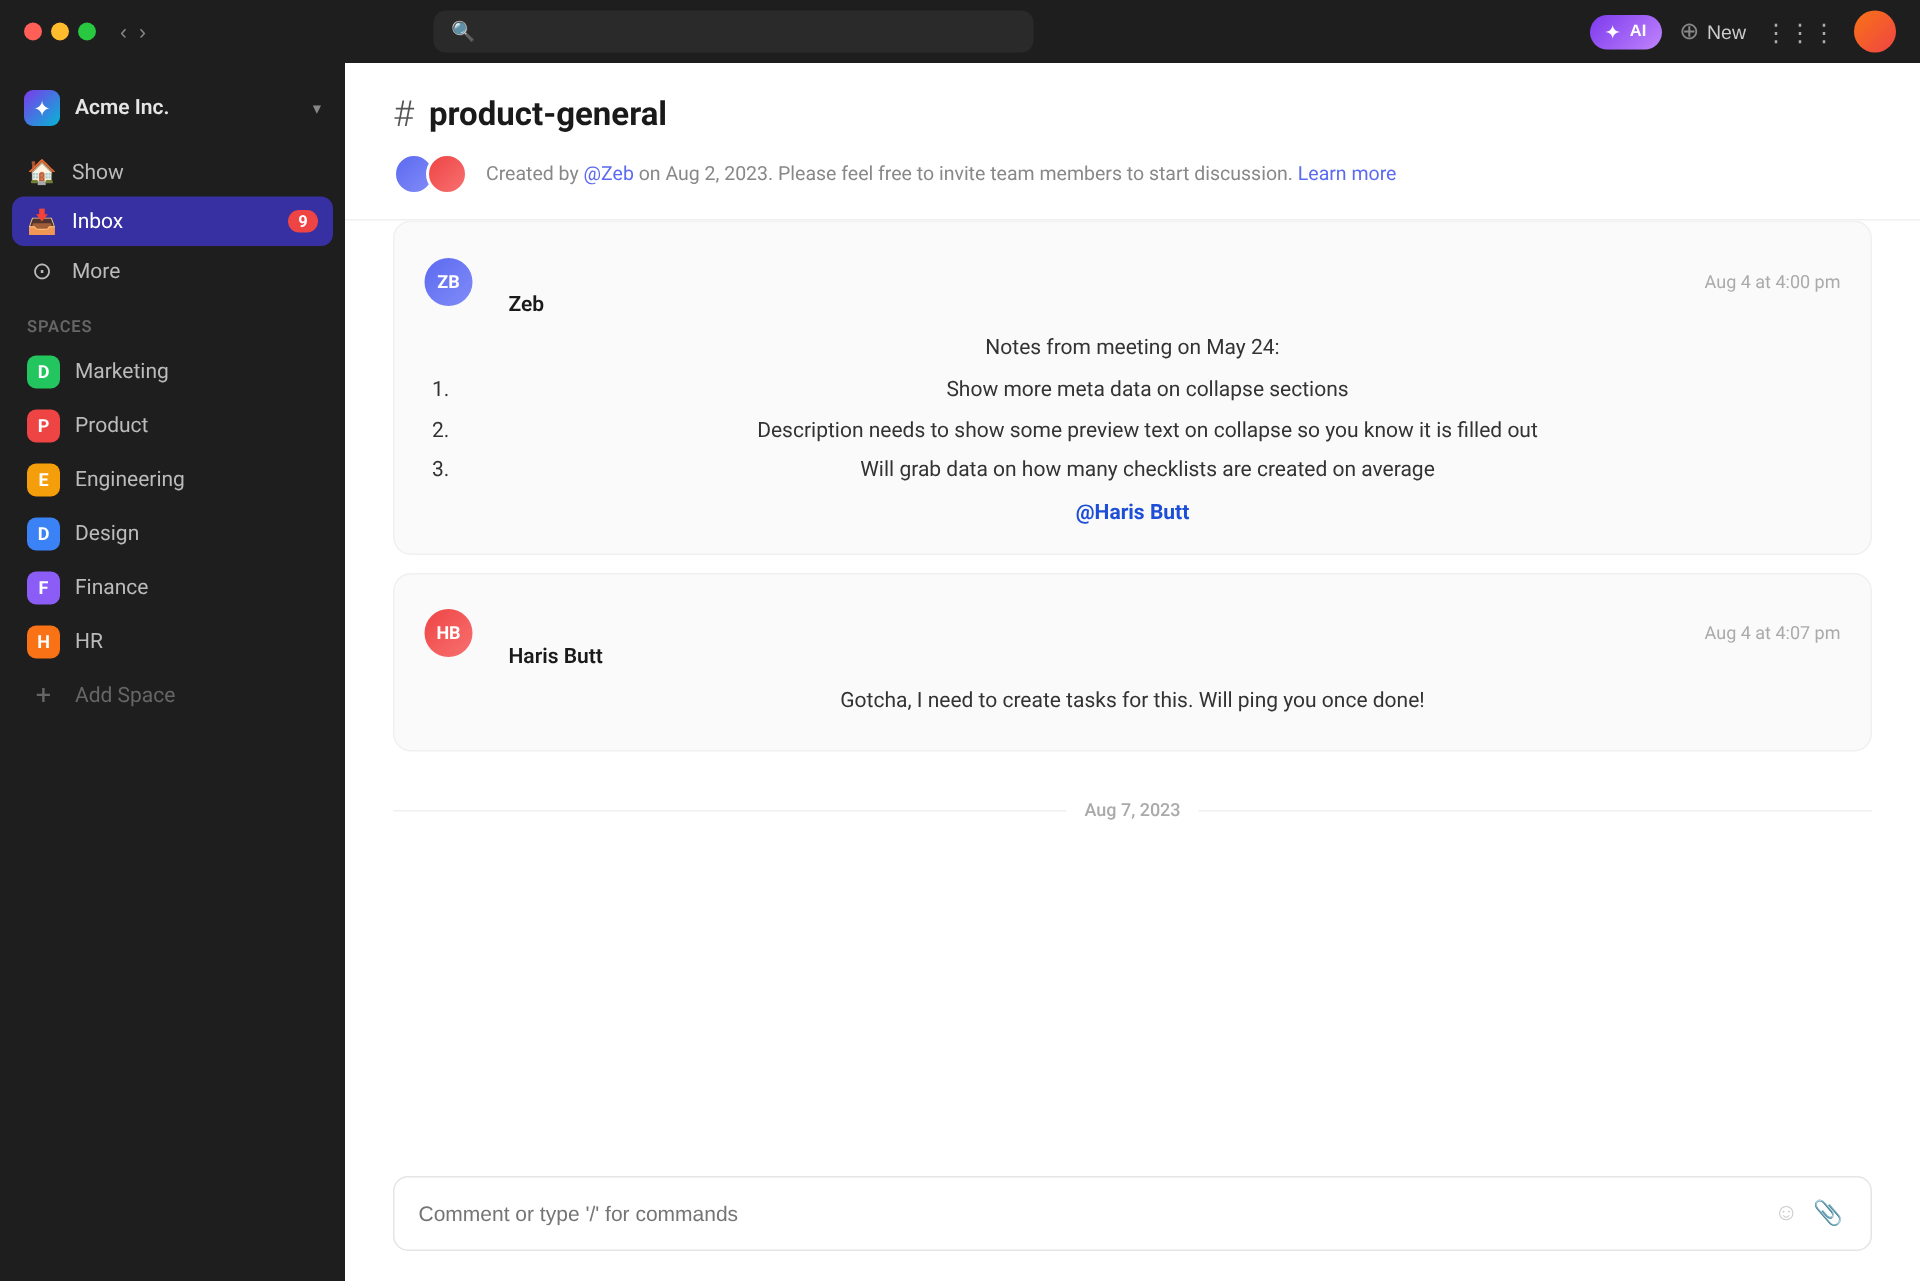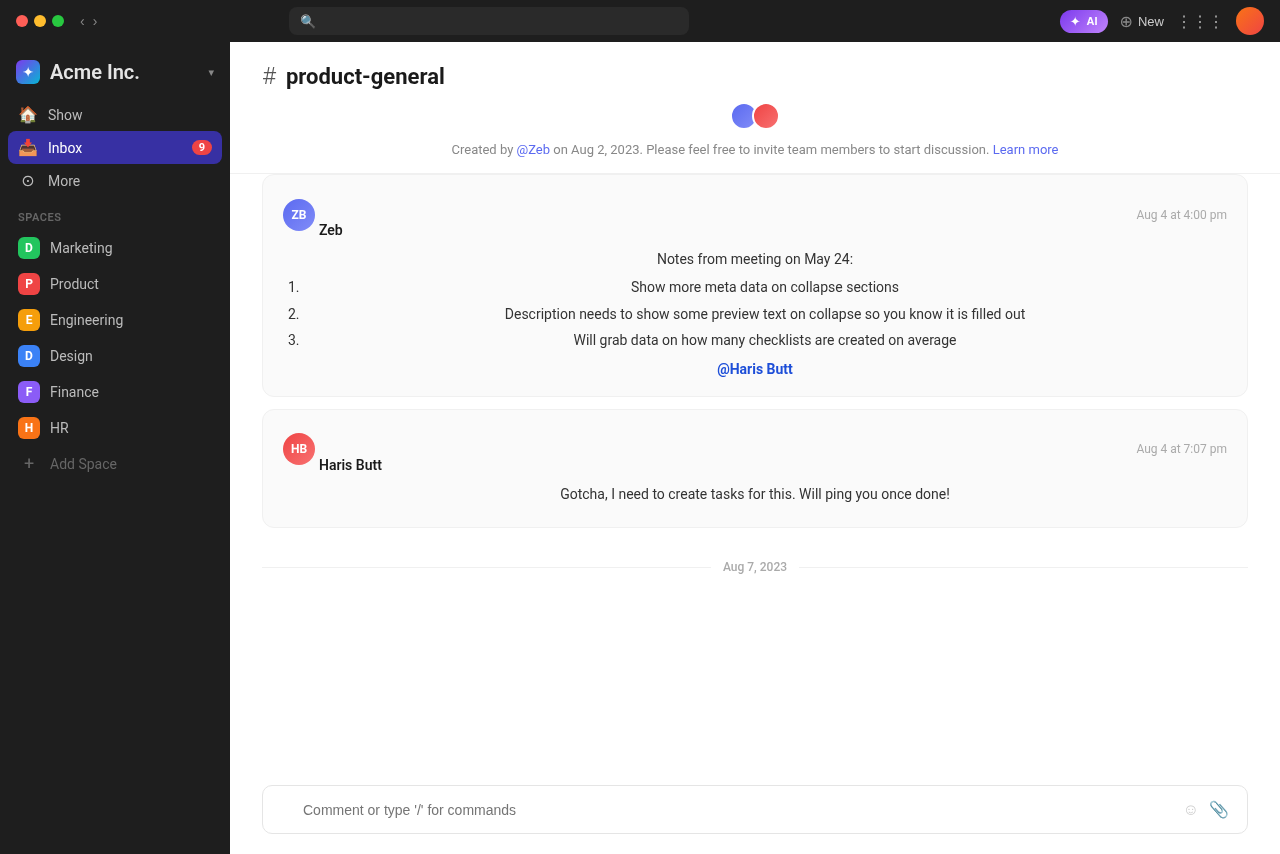--- a/index.html
+++ b/index.html
@@ -93,21 +93,21 @@
       padding: 6px 16px 14px;
       cursor: pointer;
     }
     .workspace-logo {
       width: 24px; height: 24px;
       background: linear-gradient(135deg, #7c3aed, #06b6d4);
       border-radius: 6px;
       display: flex; align-items: center; justify-content: center;
     }
     .workspace-logo-star { color: white; font-size: 14px; }
-    .workspace-name { color: #e5e5e5; font-size: 20px; font-weight: 600; flex: 1; }
+    .workspace-name { color: #e5e5e5; font-size: 14px; font-weight: 600; flex: 1; }
     .workspace-chevron { color: #888; font-size: 11px; }
 
     .sidebar-nav { padding: 0 8px; }
     .sidebar-item {
       display: flex;
       align-items: center;
       gap: 10px;
       padding: 7px 10px;
       border-radius: 8px;
       cursor: pointer;
@@ -191,21 +191,20 @@
       gap: 10px;
       margin-bottom: 12px;
     }
     .hash-icon { color: #555; font-size: 24px; font-weight: 300; }
     .channel-title { font-size: 22px; font-weight: 700; color: #1a1a1a; }
 
     .channel-members {
       display: flex;
       align-items: center;
       gap: 12px;
-      flex-direction: column;
     }
     .member-avatars { display: flex; }
     .member-avatar {
       width: 28px; height: 28px; border-radius: 50%;
       border: 2px solid white;
       margin-left: -6px;
       overflow: hidden;
       background: #ddd;
       display: flex; align-items: center; justify-content: center;
       font-size: 10px;
@@ -246,21 +245,21 @@
     }
     .message-header {
       display: flex;
       align-items: center;
       justify-content: space-between;
       margin-bottom: 10px;
     }
     .message-author {
       display: flex;
       align-items: center;
-      gap: 4px;
+      gap: 24px;
     }
     .author-avatar {
       width: 32px; height: 32px; border-radius: 50%;
       overflow: hidden;
       flex-shrink: 0;
       display: flex; align-items: center; justify-content: center;
       font-size: 12px; font-weight: 700;
     }
     .author-name { font-size: 14px; font-weight: 600; color: #1a1a1a; margin-top: 31px; }
     .message-time { font-size: 12px; color: #aaa; }
@@ -284,21 +283,20 @@
       padding: 12px 16px;
       gap: 10px;
     }
     .comment-input {
       flex: 1;
       border: none;
       outline: none;
       font-size: 14px;
       color: #c2410c;
       background: none;
-      margin-left: 24px;
     }
     .comment-actions { display: flex; gap: 6px; align-items: center; }
     .comment-btn {
       background: none;
       border: none;
       color: #ccc;
       cursor: pointer;
       font-size: 16px;
       padding: 2px;
     }
@@ -441,21 +439,21 @@
       </div>
 
       <div class="message-card">
         <div class="message-header">
           <div class="message-author">
             <div class="author-avatar" style="background: linear-gradient(135deg,#ef4444,#f87171); color:white;">
               HB
             </div>
             <span class="author-name">Haris Butt</span>
           </div>
-          <span class="message-time">Aug 4 at 7:07 pm</span>
+          <span class="message-time">Aug 4 at 4:07 pm</span>
         </div>
         <div class="message-body">
           <p>Gotcha, I need to create tasks for this. Will ping you once done!</p>
         </div>
       </div>
 
       <div class="date-divider">
         <div class="date-divider-line"></div>
         <span class="date-divider-text">Aug 7, 2023</span>
         <div class="date-divider-line"></div>

